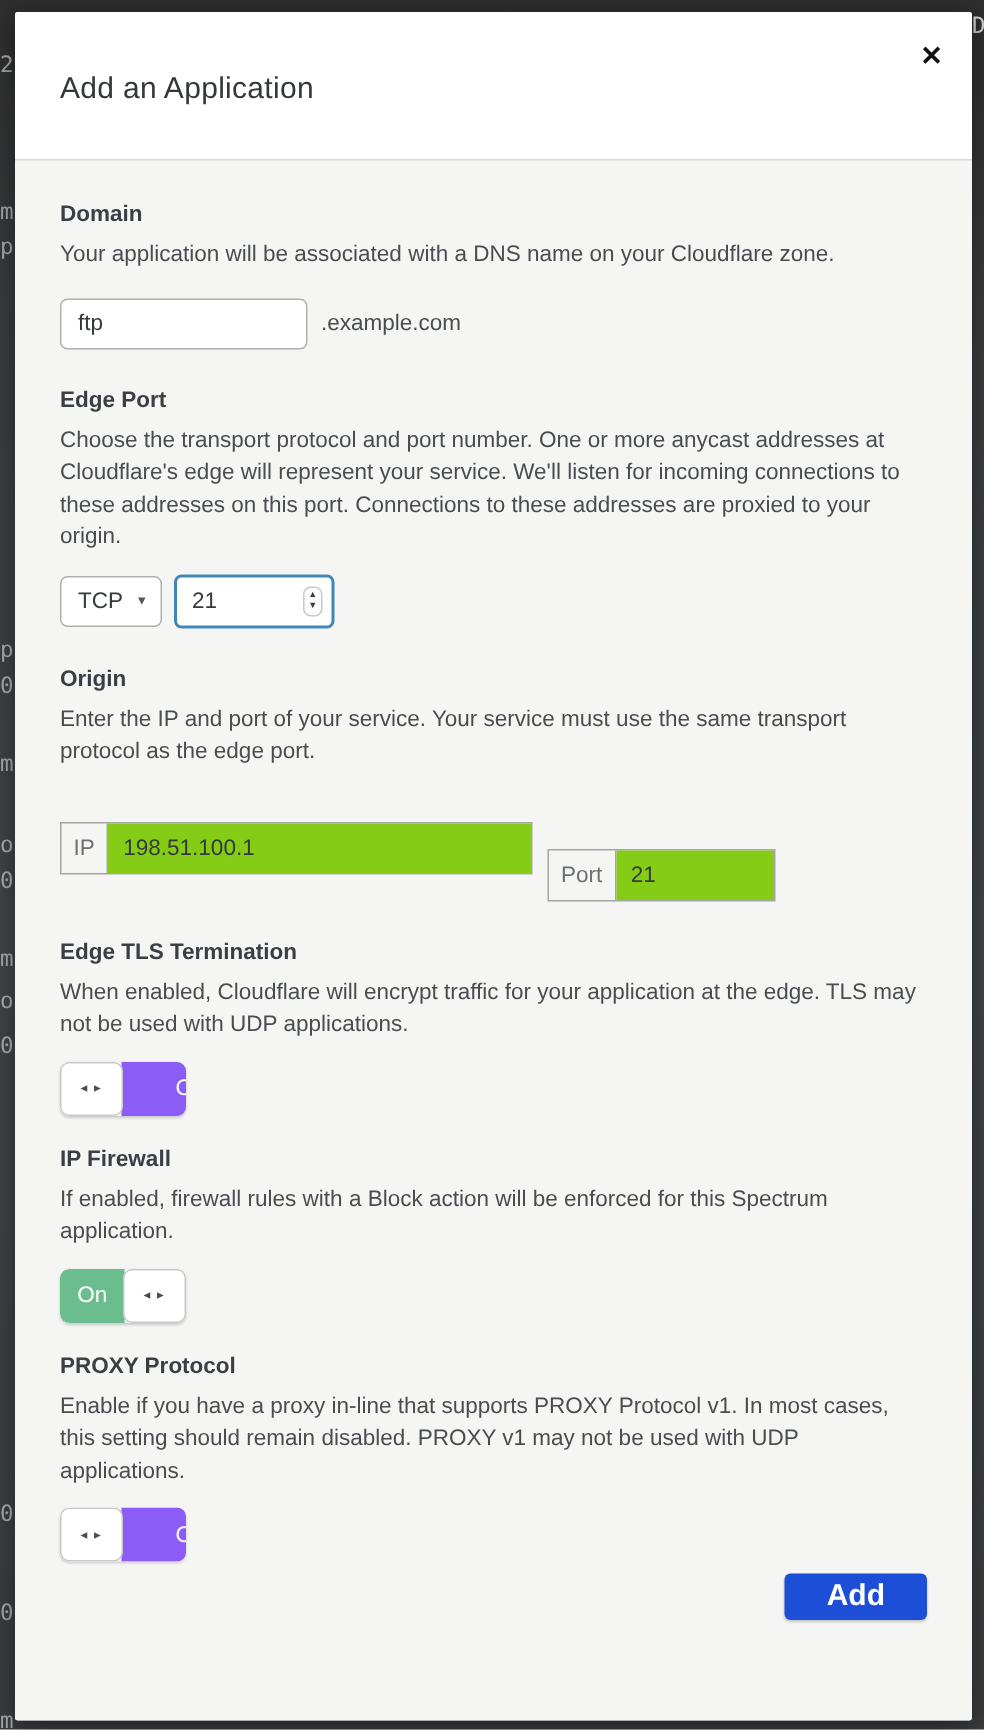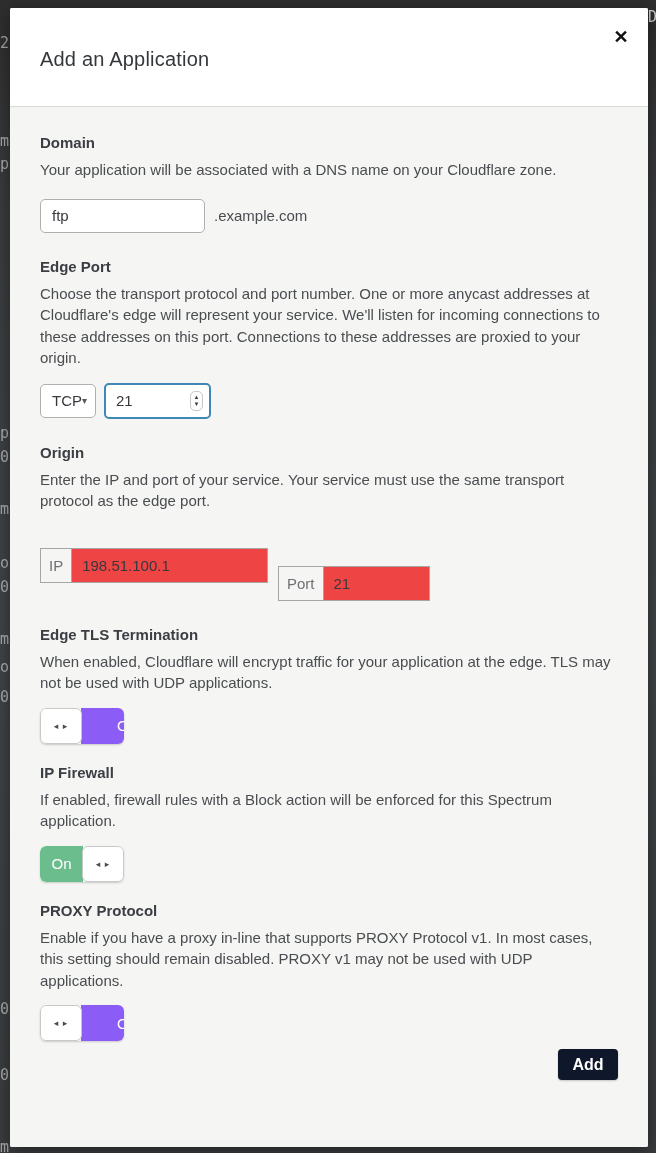--- a/index.html
+++ b/index.html
@@ -86,21 +86,21 @@
     color: #36393d;
     padding: 0 11px;
     font-family: inherit;
     outline: none;
   }
   .domain-input { width: 165px; margin-top: 4px; }
   .domain-suffix { font-size: 15px; color: #4a4d50; margin-left: 9px; margin-top: 4px; }
 
   
   .select-box {
-    width: 56px; height: 34px;
+    width: 68px; height: 34px;
     border: 1px solid #b0b0b0;
     border-radius: 5px;
     background: #fff;
     display: flex; align-items: center; justify-content: space-between;
     padding: 0 10px 0 11px;
     font-size: 15px; color: #36393d;
     cursor: pointer;
   }
   .select-caret { font-size: 10px; color: #55585b; }
   .number-wrap {
@@ -156,27 +156,27 @@
     background: transparent;
   }
   .addon-prefix {
     display: flex; align-items: center;
     padding: 0 8px;
     font-size: 15px; color: #6d7073;
     border-right: 1px solid #a6a6a6;
   }
   .addon-input {
     border: none; outline: none;
-    background: #ef4444;
+    background: #84cc16;
     font-size: 15px; color: #36393d;
     padding: 0 10px;
     font-family: inherit;
     flex: 1; min-width: 0;
   }
-  .ip-group { width: 228px; margin-right: 10px; }
+  .ip-group { width: 315px; margin-right: 10px; }
   .port-group { width: 152px; margin-top: 36px; }
 
   
   .toggle {
     width: 84px; height: 36px;
     display: flex;
     border-radius: 6px;
     box-shadow: 0 1px 2px rgba(0,0,0,0.18);
     cursor: pointer;
     overflow: hidden;
@@ -200,25 +200,25 @@
   }
   .toggle.off .toggle-state { background: #8b5cf6; border-radius: 0 6px 6px 0; padding-left: 36px; }
   .toggle.on  .toggle-state { background: #6cbd8d; border-radius: 6px 0 0 6px; }
   .toggle.off .toggle-knob { border-radius: 6px; margin-right: -1px; }
   .toggle.on  .toggle-knob { border-radius: 6px; margin-left: -1px; }
 
   
   .footer-row { display: flex; justify-content: flex-end; margin-top: 8px; }
   .add-btn {
     min-width: 60px; height: 31px;
-    background: #0f172a;
+    background: #1d4ed8;
     border: none; border-radius: 4px;
-    color: #fff; font-size: 16px; font-weight: 600;
+    color: #fff; font-size: 20px; font-weight: 600;
     font-family: inherit;
-    padding: 0 14px;
+    padding: 0 28px;
     cursor: pointer;
     box-shadow: 0 1px 2px rgba(0,0,0,0.2);
   }
 </style>
 </head>
 <body>
 
 <div>
   <div>
       <span class="bg-glyph" style="top: 34px;">2</span>

